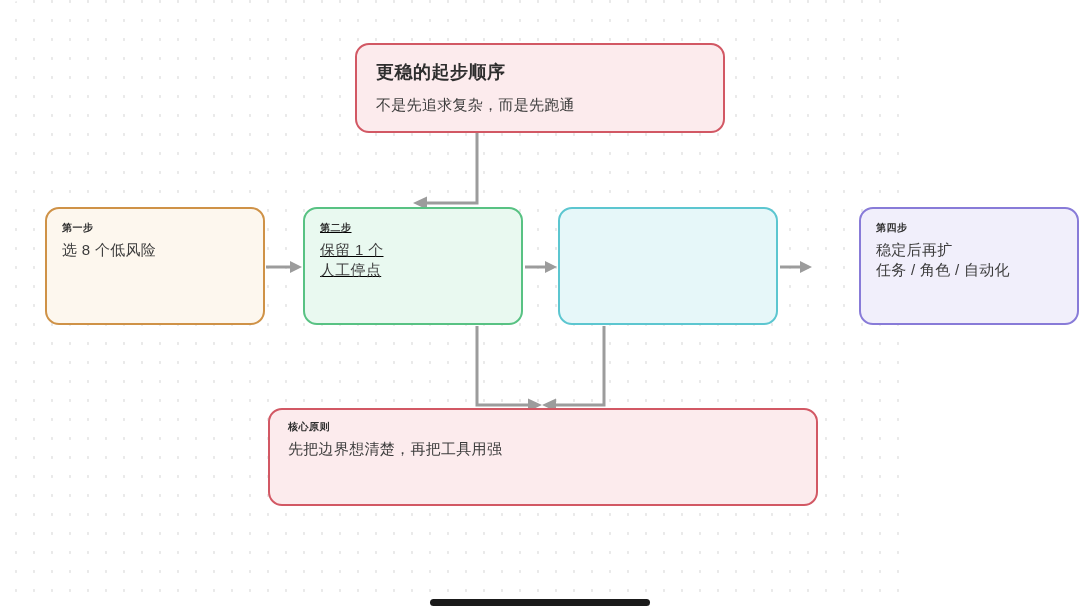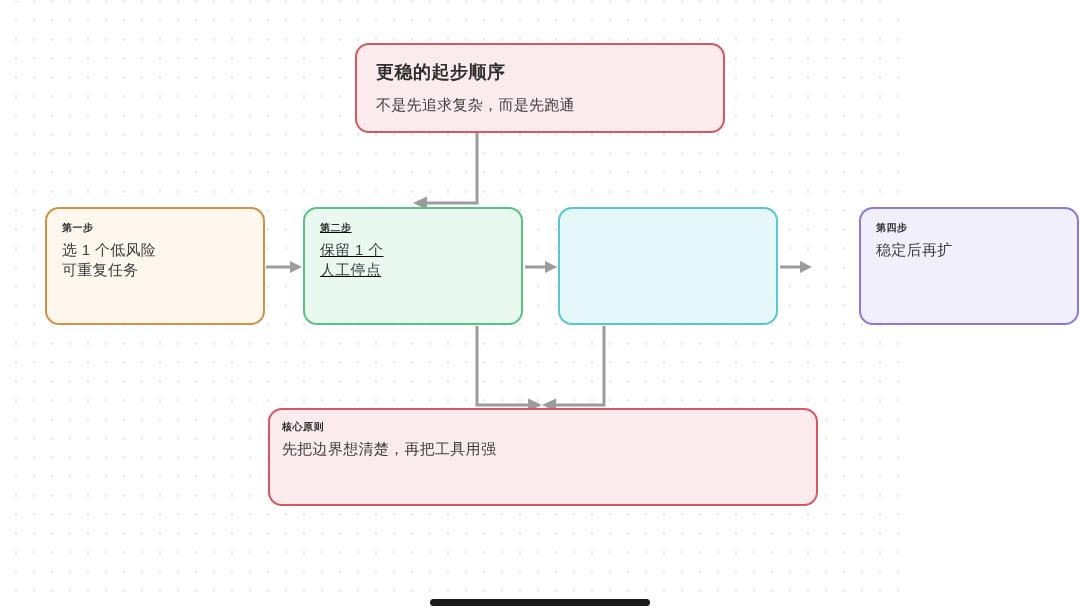--- a/index.html
+++ b/index.html
@@ -29,21 +29,21 @@
     border: 2.5px solid #999;
     border-radius: 14px;
     background: #fff;
   }
   .node-intro    { left: 355px; top: 43px;  width: 370px; height: 90px;  padding: 15px 19px; }
   .node-step     { top: 207px; width: 220px; height: 118px; padding: 12px 15px; }
   .node-step-1   { left: 45px;  }
   .node-step-2   { left: 303px; text-decoration: underline; }
   .node-step-3   { left: 558px; }
   .node-step-4   { left: 813px; margin-left: 46px; }
-  .node-principle{ left: 268px; top: 408px; width: 550px; height: 98px; padding: 10px 12px; }
+  .node-principle{ left: 268px; top: 408px; width: 550px; height: 98px; padding: 10px 18px; }
   .node-title {
     font-size: 10px;
     font-weight: 600;
     color: #2e2e2e;
     margin-bottom: 5px;
     letter-spacing: 0.5px;
   }
   .node-intro .node-title {
     font-size: 18px;
     margin-bottom: 11px;
@@ -100,36 +100,36 @@
     </g>
   </svg>
 
   <div class="node node-intro" style="border-color: rgb(210, 88, 100); background-color: rgb(252, 235, 237);">
     <div class="node-title">更稳的起步顺序</div>
     <div class="node-line">不是先追求复杂，而是先跑通</div>
   </div>
 
   <div class="node node-step node-step-1" style="border-color: rgb(207, 146, 71); background-color: rgb(253, 247, 238);">
     <div class="node-title">第一步</div>
-    <div class="node-line">选 1 个低风险</div>
-    <div class="node-line">可重复任务</div>
+    <div class="node-line">选 8 个低风险</div>
   </div>
 
   <div class="node node-step node-step-2" style="border-color: rgb(88, 194, 131); background-color: rgb(233, 249, 240);">
     <div class="node-title">第二步</div>
     <div class="node-line">保留 1 个</div>
     <div class="node-line">人工停点</div>
   </div>
 
   <div class="node node-step node-step-3" style="border-color: rgb(92, 198, 208); background-color: rgb(230, 247, 249);">
   </div>
 
   <div class="node node-step node-step-4" style="border-color: rgb(136, 123, 216); background-color: rgb(241, 239, 251);">
     <div class="node-title">第四步</div>
     <div class="node-line">稳定后再扩</div>
+    <div class="node-line">任务 / 角色 / 自动化</div>
   </div>
 
   <div class="node node-principle" style="border-color: rgb(210, 88, 100); background-color: rgb(252, 235, 237);">
     <div class="node-title">核心原则</div>
     <div class="node-line">先把边界想清楚，再把工具用强</div>
   </div>
 
   <div class="home-indicator" style="background: rgb(26, 26, 26);"></div>
 </div>
 

